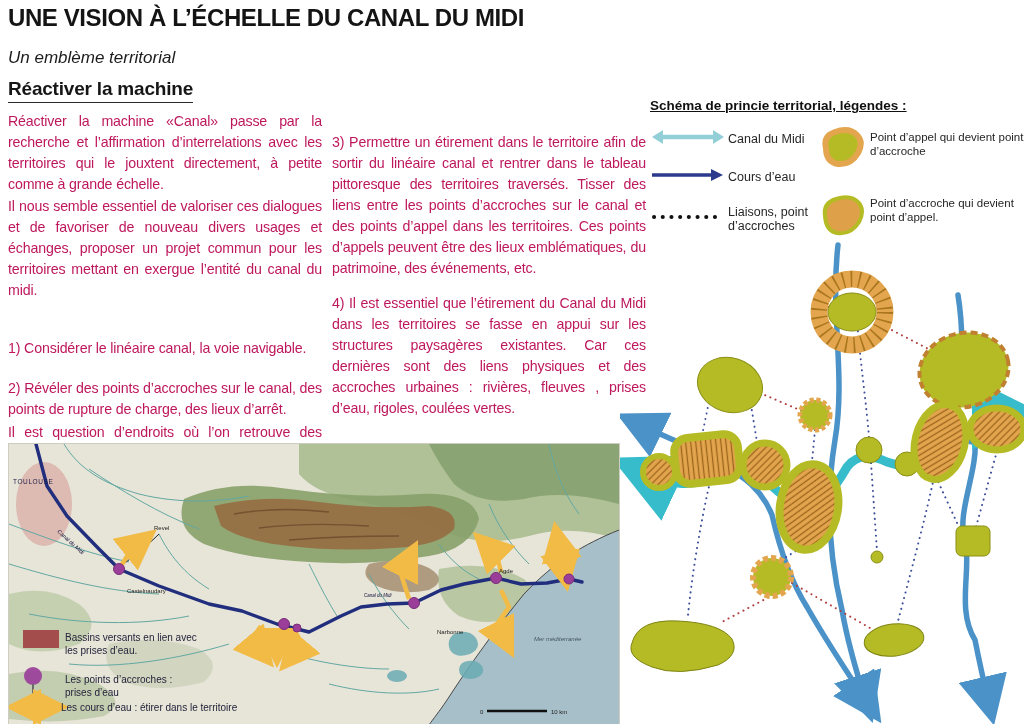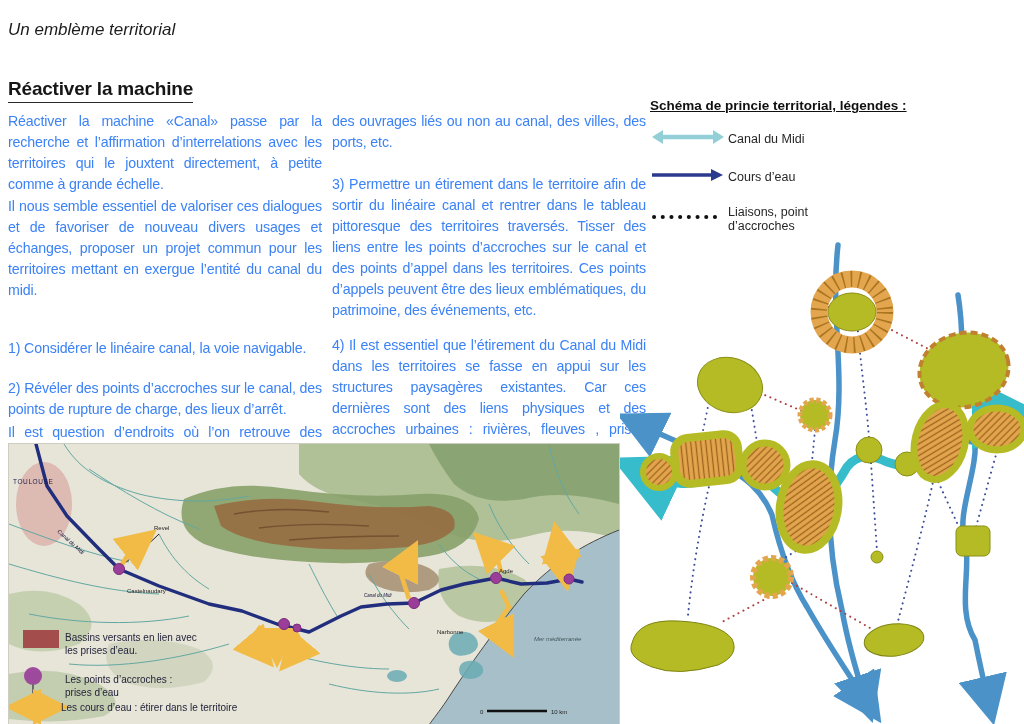--- a/index.html
+++ b/index.html
@@ -6,21 +6,21 @@
   .page{position:relative;width:1024px;height:724px;background:#ffffff;overflow:hidden;
         font-family:"Liberation Sans",sans-serif;color:#2e2e2e;}
   
   .hdr{position:absolute;left:8px;top:4px;}
   .hdr h1{margin:0;font-size:24px;font-weight:bold;letter-spacing:-0.4px;color:#141414;}
   .hdr .sub{font-style:italic;font-size:17px;color:#1c1c1c;margin-top:16px;}
   .section-h{position:absolute;left:8px;top:78px;margin:0;font-size:19px;font-weight:bold;color:#161616;
              border-bottom:1.6px solid #2a2a2a;padding-bottom:2px;letter-spacing:-0.2px;}
   
   .col{position:absolute;top:111px;width:314px;font-size:14.2px;line-height:21px;text-align:justify;
-       letter-spacing:-0.15px;color:#3b82f6;}
+       letter-spacing:-0.15px;color:#be185d;}
   .col p{margin:0;}
   .col1{left:8px;}
   .col2{left:332px;}
   
   .legend{position:absolute;left:650px;top:98px;width:374px;}
   .legend .ltitle{font-size:13.5px;font-weight:bold;color:#101010;text-decoration:underline;margin-bottom:14px;}
   .lrow{display:flex;align-items:center;height:24px;margin-bottom:10px;width:215px;}
   .lrow .ic{width:78px;flex:0 0 78px;}
   .lrow .lbl{font-size:12.5px;color:#262626;}
   .lnotes{position:absolute;left:168px;top:28px;width:206px;}
@@ -30,34 +30,34 @@
   
   .schematic{position:absolute;left:620px;top:215px;}
   .mapwrap{position:absolute;left:8px;top:443px;border:1px solid #cfcdc2;}
 </style>
 </head>
 <body>
 
 <div class="page">
 
   <div class="hdr">
+    <h1>UNE VISION À L’ÉCHELLE DU CANAL DU MIDI</h1>
     <div class="sub">Un emblème territorial</div>
   </div>
 
   <h2 class="section-h">Réactiver la machine</h2>
 
   <div class="col col1">
     <p>Réactiver la machine «Canal» passe par la recherche et l’affirmation d’interrelations avec les territoires qui le jouxtent directement, à petite comme à grande échelle.</p>
     <p style="margin-top:1px;">Il nous semble essentiel de valoriser ces dialogues et de favoriser de nouveau divers usages et échanges, proposer un projet commun pour les territoires mettant en exergue l’entité du canal du midi.</p>
     <p style="margin-top:37px;">1) Considérer le linéaire canal, la voie navigable.</p>
     <p style="margin-top:19px;">2) Révéler des points d’accroches sur le canal, des points de rupture de charge, des lieux d’arrêt.</p>
     <p style="margin-top:2px;">Il est question d’endroits où l’on retrouve des guinguettes,</p>
   </div>
   <div class="col col2">
-    <p>des ouvrages liés ou non au canal, des villes, des ports, etc.</p>
     <p style="margin-top:21px;">3) Permettre un étirement dans le territoire afin de sortir du linéaire canal et rentrer dans le tableau pittoresque des territoires traversés. Tisser des liens entre les points d’accroches sur le canal et des points d’appel dans les territoires. Ces points d’appels peuvent être des lieux emblématiques, du patrimoine, des événements, etc.</p>
     <p style="margin-top:14px;">4) Il est essentiel que l’étirement du Canal du Midi dans les territoires se fasse en appui sur les structures paysagères existantes. Car ces dernières sont des liens physiques et des accroches urbaines : rivières, fleuves , prises d’eau, rigoles, coulées vertes.</p>
   </div>
 
   <div class="legend">
     <div class="ltitle">Schéma de princie territorial, légendes :</div>
 
     <div class="lrow">
       <span class="ic">
         <svg width="78" height="18" viewBox="0 0 78 18">
@@ -81,20 +81,38 @@
 
     <div class="lrow" style="margin-top:18px;">
       <span class="ic">
         <svg width="78" height="18" viewBox="0 0 78 18">
           <line x1="4" y1="9" x2="70" y2="9" stroke="#111" stroke-width="4" stroke-linecap="round" stroke-dasharray="0.1,8.6"></line>
         </svg>
       </span>
       <span class="lbl">Liaisons, point d’accroches</span>
     </div>
 
+    <div class="lnotes">
+      <div class="lnote">
+        <span class="bic">
+          <svg width="50" height="46" viewBox="0 0 50 46">
+            <path d="M8,22 Q5,10 17,6 Q31,1 39,9 Q46,16 40,27 Q33,39 20,38 Q8,36 8,22 Z" fill="#b5bb25" stroke="#e3a54d" stroke-width="6" stroke-linejoin="round"></path>
+          </svg>
+        </span>
+        <span class="ntxt">Point d’appel qui devient point d’accroche</span>
+      </div>
+      <div class="lnote" style="margin-top:14px;">
+        <span class="bic">
+          <svg width="50" height="50" viewBox="0 0 50 50">
+            <path d="M7,24 Q5,11 18,7 Q33,2 41,11 Q47,19 41,30 Q33,43 19,41 Q8,39 7,24 Z" fill="#dfa04a" stroke="#b5bb25" stroke-width="4" stroke-linejoin="round"></path>
+          </svg>
+        </span>
+        <span class="ntxt">Point d’accroche qui devient point d’appel.</span>
+      </div>
+    </div>
   </div>
 
   <svg class="schematic" width="404" height="509" viewBox="0 0 404 509">
     <defs>
       <marker id="mB" markerWidth="9" markerHeight="9" refX="5" refY="4.5" orient="auto">
         <path d="M0,0 L9,4.5 L0,9 Z" fill="#4a92c8"></path>
         </marker>
       <marker id="mBs" markerWidth="9" markerHeight="9" refX="5" refY="4.5" orient="auto-start-reverse">
         <path d="M0,0 L9,4.5 L0,9 Z" fill="#4a92c8"></path>
         </marker>

